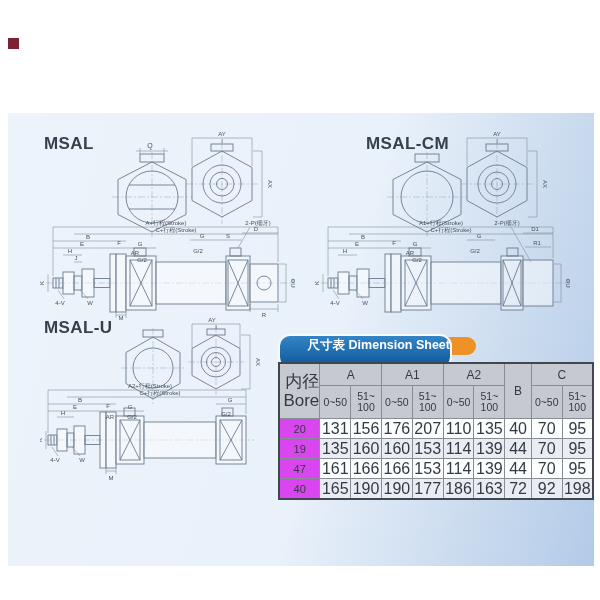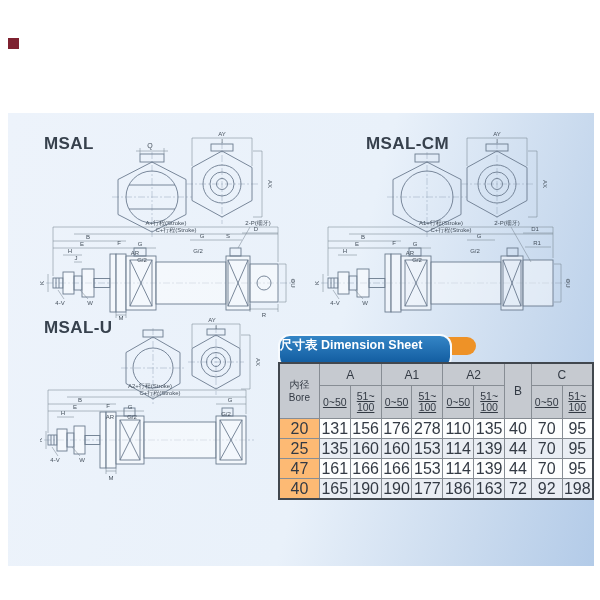--- a/index.html
+++ b/index.html
@@ -20,29 +20,29 @@
   svg .cl { fill:none; stroke:#97a7b8; stroke-width:0.5; stroke-dasharray:7 2 2 2; }
   svg text { text-anchor:middle; }
   svg text.t  { font-size:7px; fill:#45505c; }
   svg text.ts { font-size:6px; fill:#45505c; }
   .pill-wrap { position:absolute; left:278px; top:334px; width:200px; height:24px; }
   .pill-tab  { position:absolute; left:152px; top:3px; width:46px; height:18px; background:#ee9227; border-radius:9px; }
   .pill {
     position:absolute; left:0; top:0; width:174px; height:35px; box-sizing:border-box;
     background:linear-gradient(180deg,#3485c6 0%,#0d579b 100%);
     border:2px solid #f8fbfe; border-radius:12px;
-    color:#ffffff; font-size:12.5px; font-weight:bold; text-align:left; line-height:18px;
+    color:#ffffff; font-size:12.5px; font-weight:bold; text-align:right; line-height:18px;
   }
   table.tbl { position:absolute; left:278px; top:362px; border-collapse:collapse; table-layout:fixed; background:#fdfefe; border:2px solid #41474e; }
   .tbl th, .tbl td { border:1px solid #878d94; text-align:center; vertical-align:middle; padding:0; color:#333a44; }
   .tbl th { background:#c6cad0; font-weight:normal; }
   .tbl th.gh { font-size:12px; height:21px; }
-  .tbl th.rh { font-size:10.5px; line-height:11px; height:32px; white-space:pre-line;text-decoration:underline; }
-  .tbl th.boreh { font-size:10px; line-height:13px; white-space:pre-line; }
-  .tbl td.bore { background:#fdba74; font-size:16px; height:19px; }
+  .tbl th.rh { font-size:10.5px; line-height:11px; height:32px; white-space:pre-line; }
+  .tbl th.boreh { font-size:17px; line-height:19px; white-space:pre-line;text-align:right; }
+  .tbl td.bore { background:#d946ef; font-size:11px; height:19px; }
   .tbl td.val  { font-size:16px; height:19px; }
   .tbl tr.alt td.val { background:#e9edf3; }
 </style>
 </head>
 <body>
 
 <div class="corner-square"></div>
 
 <div class="panel">
 
@@ -375,29 +375,29 @@
 100</th>
       <th class="rh">0~50</th>
       <th class="rh">51~
 100</th>
     </tr>
     <tr>
       <td class="bore">20</td>
       <td class="val">131</td>
       <td class="val">156</td>
       <td class="val">176</td>
-      <td class="val">278</td>
+      <td class="val">207</td>
       <td class="val">110</td>
       <td class="val">135</td>
       <td class="val">40</td>
       <td class="val">70</td>
       <td class="val">95</td>
     </tr>
     <tr class="alt">
-      <td class="bore">25</td>
+      <td class="bore">19</td>
       <td class="val">135</td>
       <td class="val">160</td>
       <td class="val">160</td>
       <td class="val">153</td>
       <td class="val">114</td>
       <td class="val">139</td>
       <td class="val">44</td>
       <td class="val">70</td>
       <td class="val">95</td>
     </tr>

